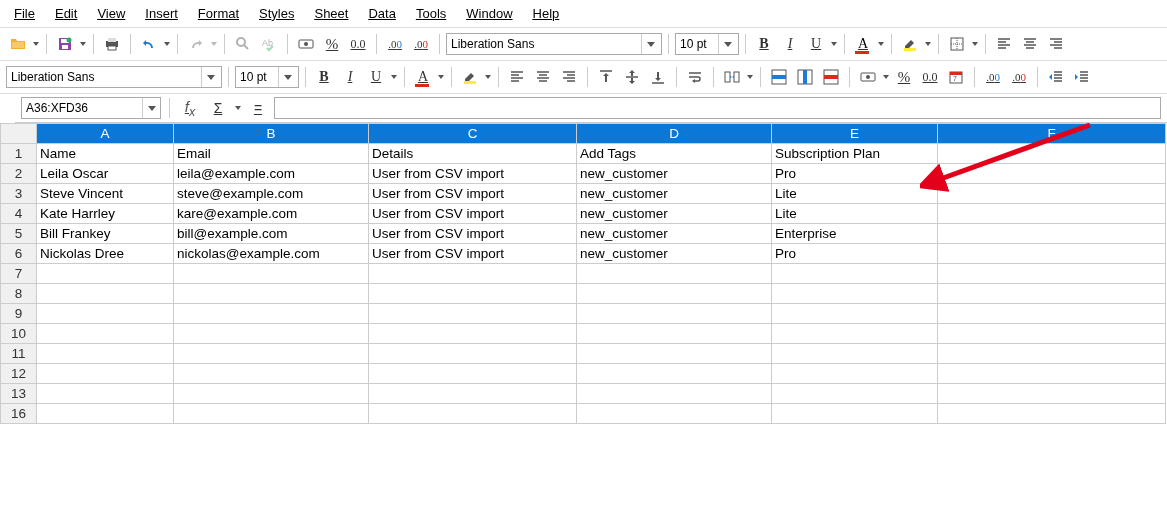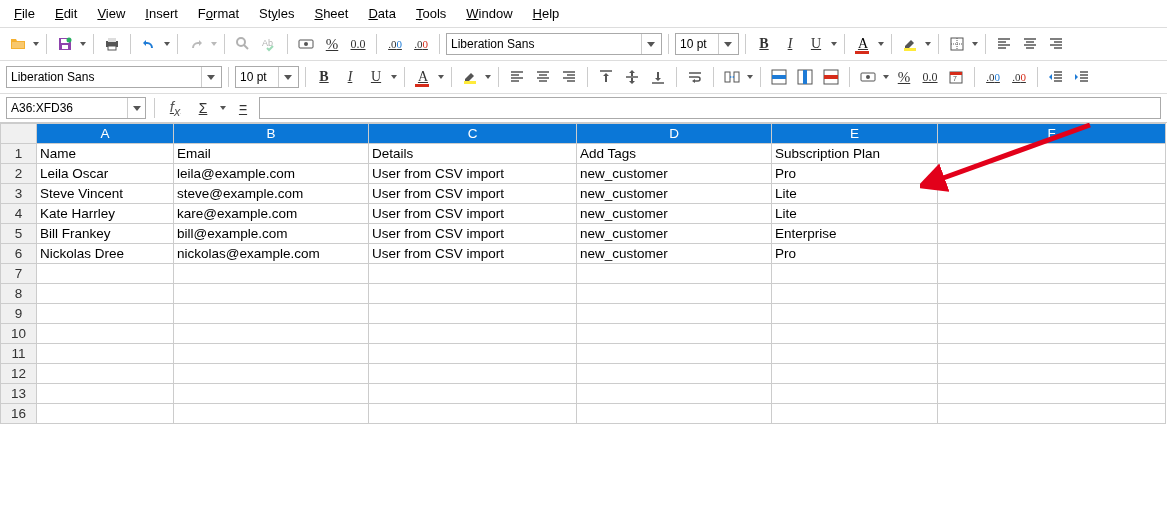--- a/index.html
+++ b/index.html
@@ -1,30 +1,30 @@
 <!DOCTYPE html>
 <html><head>
 <meta charset="utf-8">
 <style>
 * { box-sizing: border-box; margin: 0; padding: 0; }
 body { font-family: "Segoe UI", Tahoma, sans-serif; font-size: 12px; color: #000; background: #fff; overflow: hidden; width: 1167px; }
 .menubar { display: flex; gap: 4px; padding: 4px 6px; border-bottom: 1px solid #ddd; }
-.menubar .menu-item { padding: 2px 8px; cursor: default; font-size: 13px; }
+.menubar .menu-item { padding: 2px 8px; cursor: default; font-size: 13px; text-decoration: underline; }
 .menubar .menu-item .ul { text-decoration: underline; }
 .toolbar { display: flex; align-items: center; gap: 2px; padding: 4px 6px; border-bottom: 1px solid #ddd; flex-wrap: nowrap; }
 .tbtn { width: 24px; height: 24px; display: inline-flex; align-items: center; justify-content: center; border-radius: 3px; cursor: default; color: #333; position: relative; text-decoration: underline; }
 .tbtn svg { width: 16px; height: 16px; display: block; }
 .tdd { width: 8px; height: 24px; display: inline-flex; align-items: center; justify-content: center; cursor: default; }
 .tdd svg { width: 6px; height: 4px; }
 .sep { width: 1px; height: 20px; background: #ccc; margin: 0 4px; }
 .combo { display: inline-flex; align-items: center; border: 1px solid #aaa; height: 22px; background: #fff; }
 .combo input { border: none; outline: none; padding: 0 4px; font-size: 12px; height: 20px; }
 .combo .ddbtn { width: 18px; height: 20px; border-left: 1px solid #ccc; display: flex; align-items: center; justify-content: center; }
 .fmt-txt { font-size: 14px; font-family: "Times New Roman", serif; }
-.namebox-row { display: flex; align-items: center; padding: 2px 6px; border-bottom: 1px solid #ccc; gap: 4px; }
+.namebox-row { display: flex; align-items: center; padding: 2px 6px; border-bottom: 1px solid #ccc; gap: 4px; margin-left: 15px; }
 .namebox-row .combo input { width: 120px; }
 .fx-label { font-style: italic; font-size: 15px; padding: 0 2px; color: #555; }
 .formula-input { flex: 1; border: 1px solid #aaa; height: 22px; padding: 0 4px; font-size: 12px; outline: none; }
 .grid-wrap { position: relative; }
 table.sheet { border-collapse: collapse; table-layout: fixed; }
 table.sheet th, table.sheet td { border: 1px solid #ccc; height: 20px; font-size: 13.5px; font-family: "Liberation Sans", Arial, sans-serif; padding: 0 3px; overflow: hidden; white-space: nowrap; text-overflow: clip; }
 table.sheet th { background: #f0f0f0; font-weight: normal; text-align: center; color: #333; }
 table.sheet th.colh { height: 20px; }
 table.sheet th.rowh { width: 36px; background: #f0f0f0; text-align: center; }
 table.sheet th.colh.sel { background: #0b77d7; color: #fff; }

